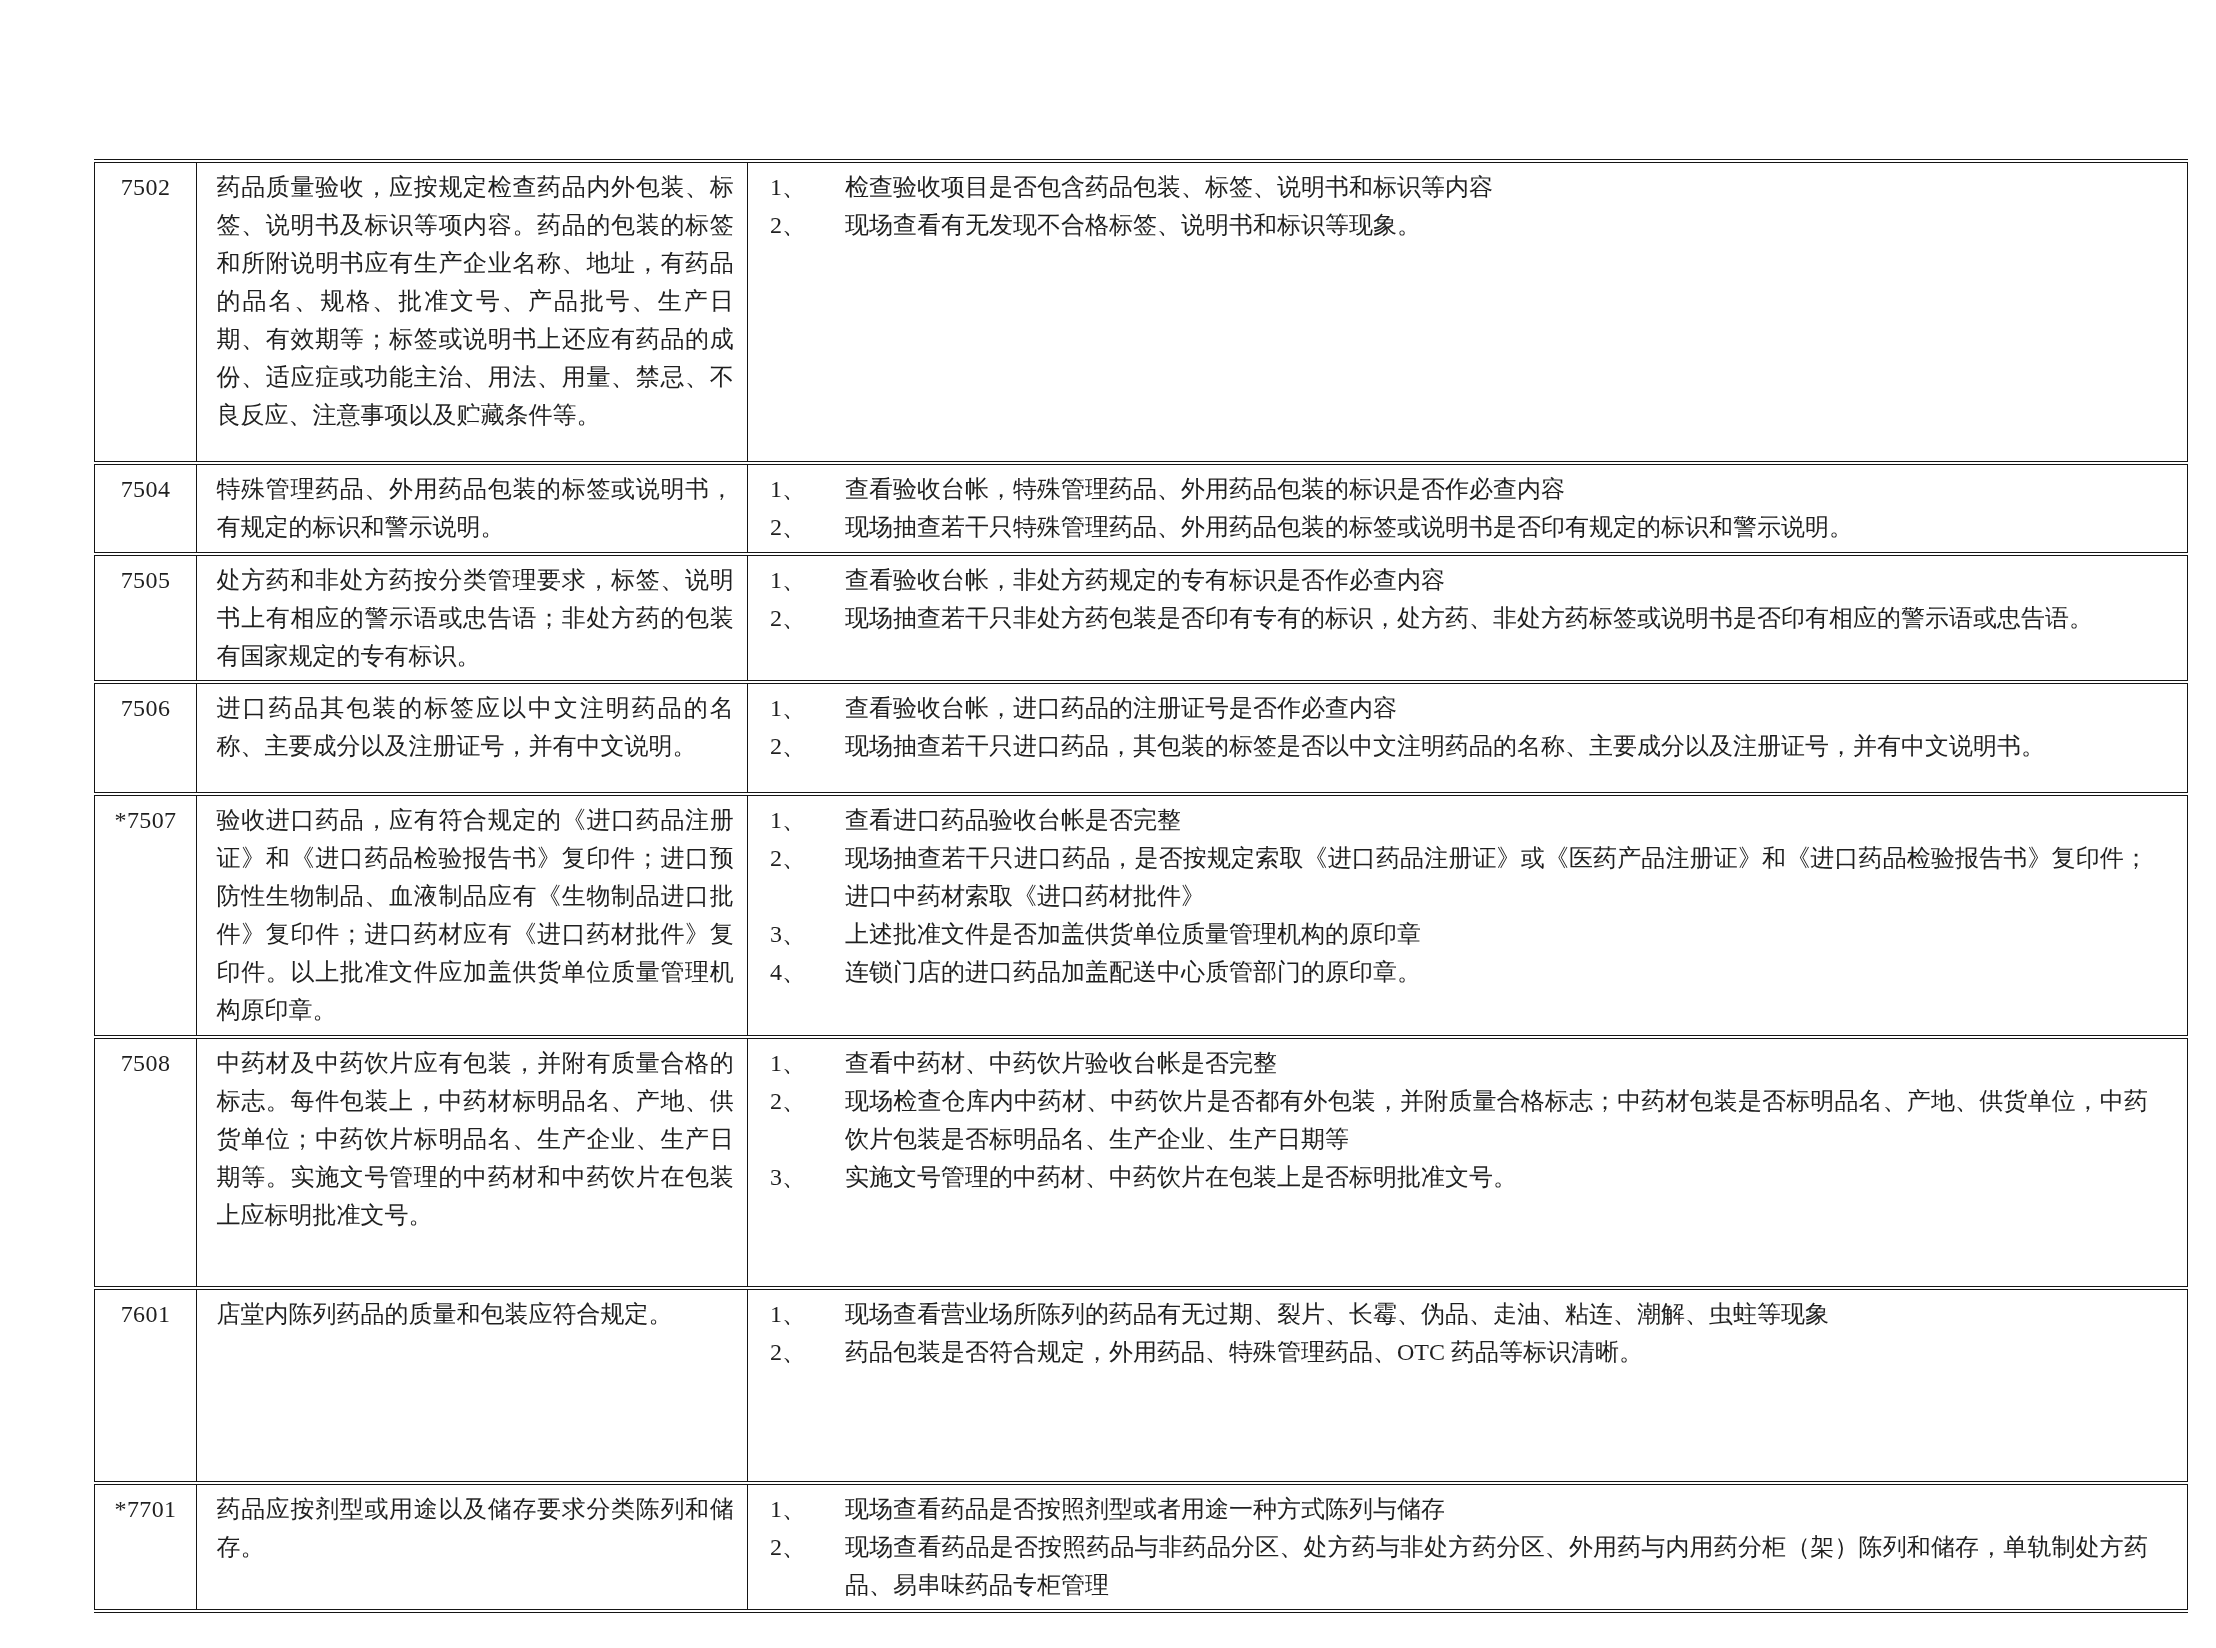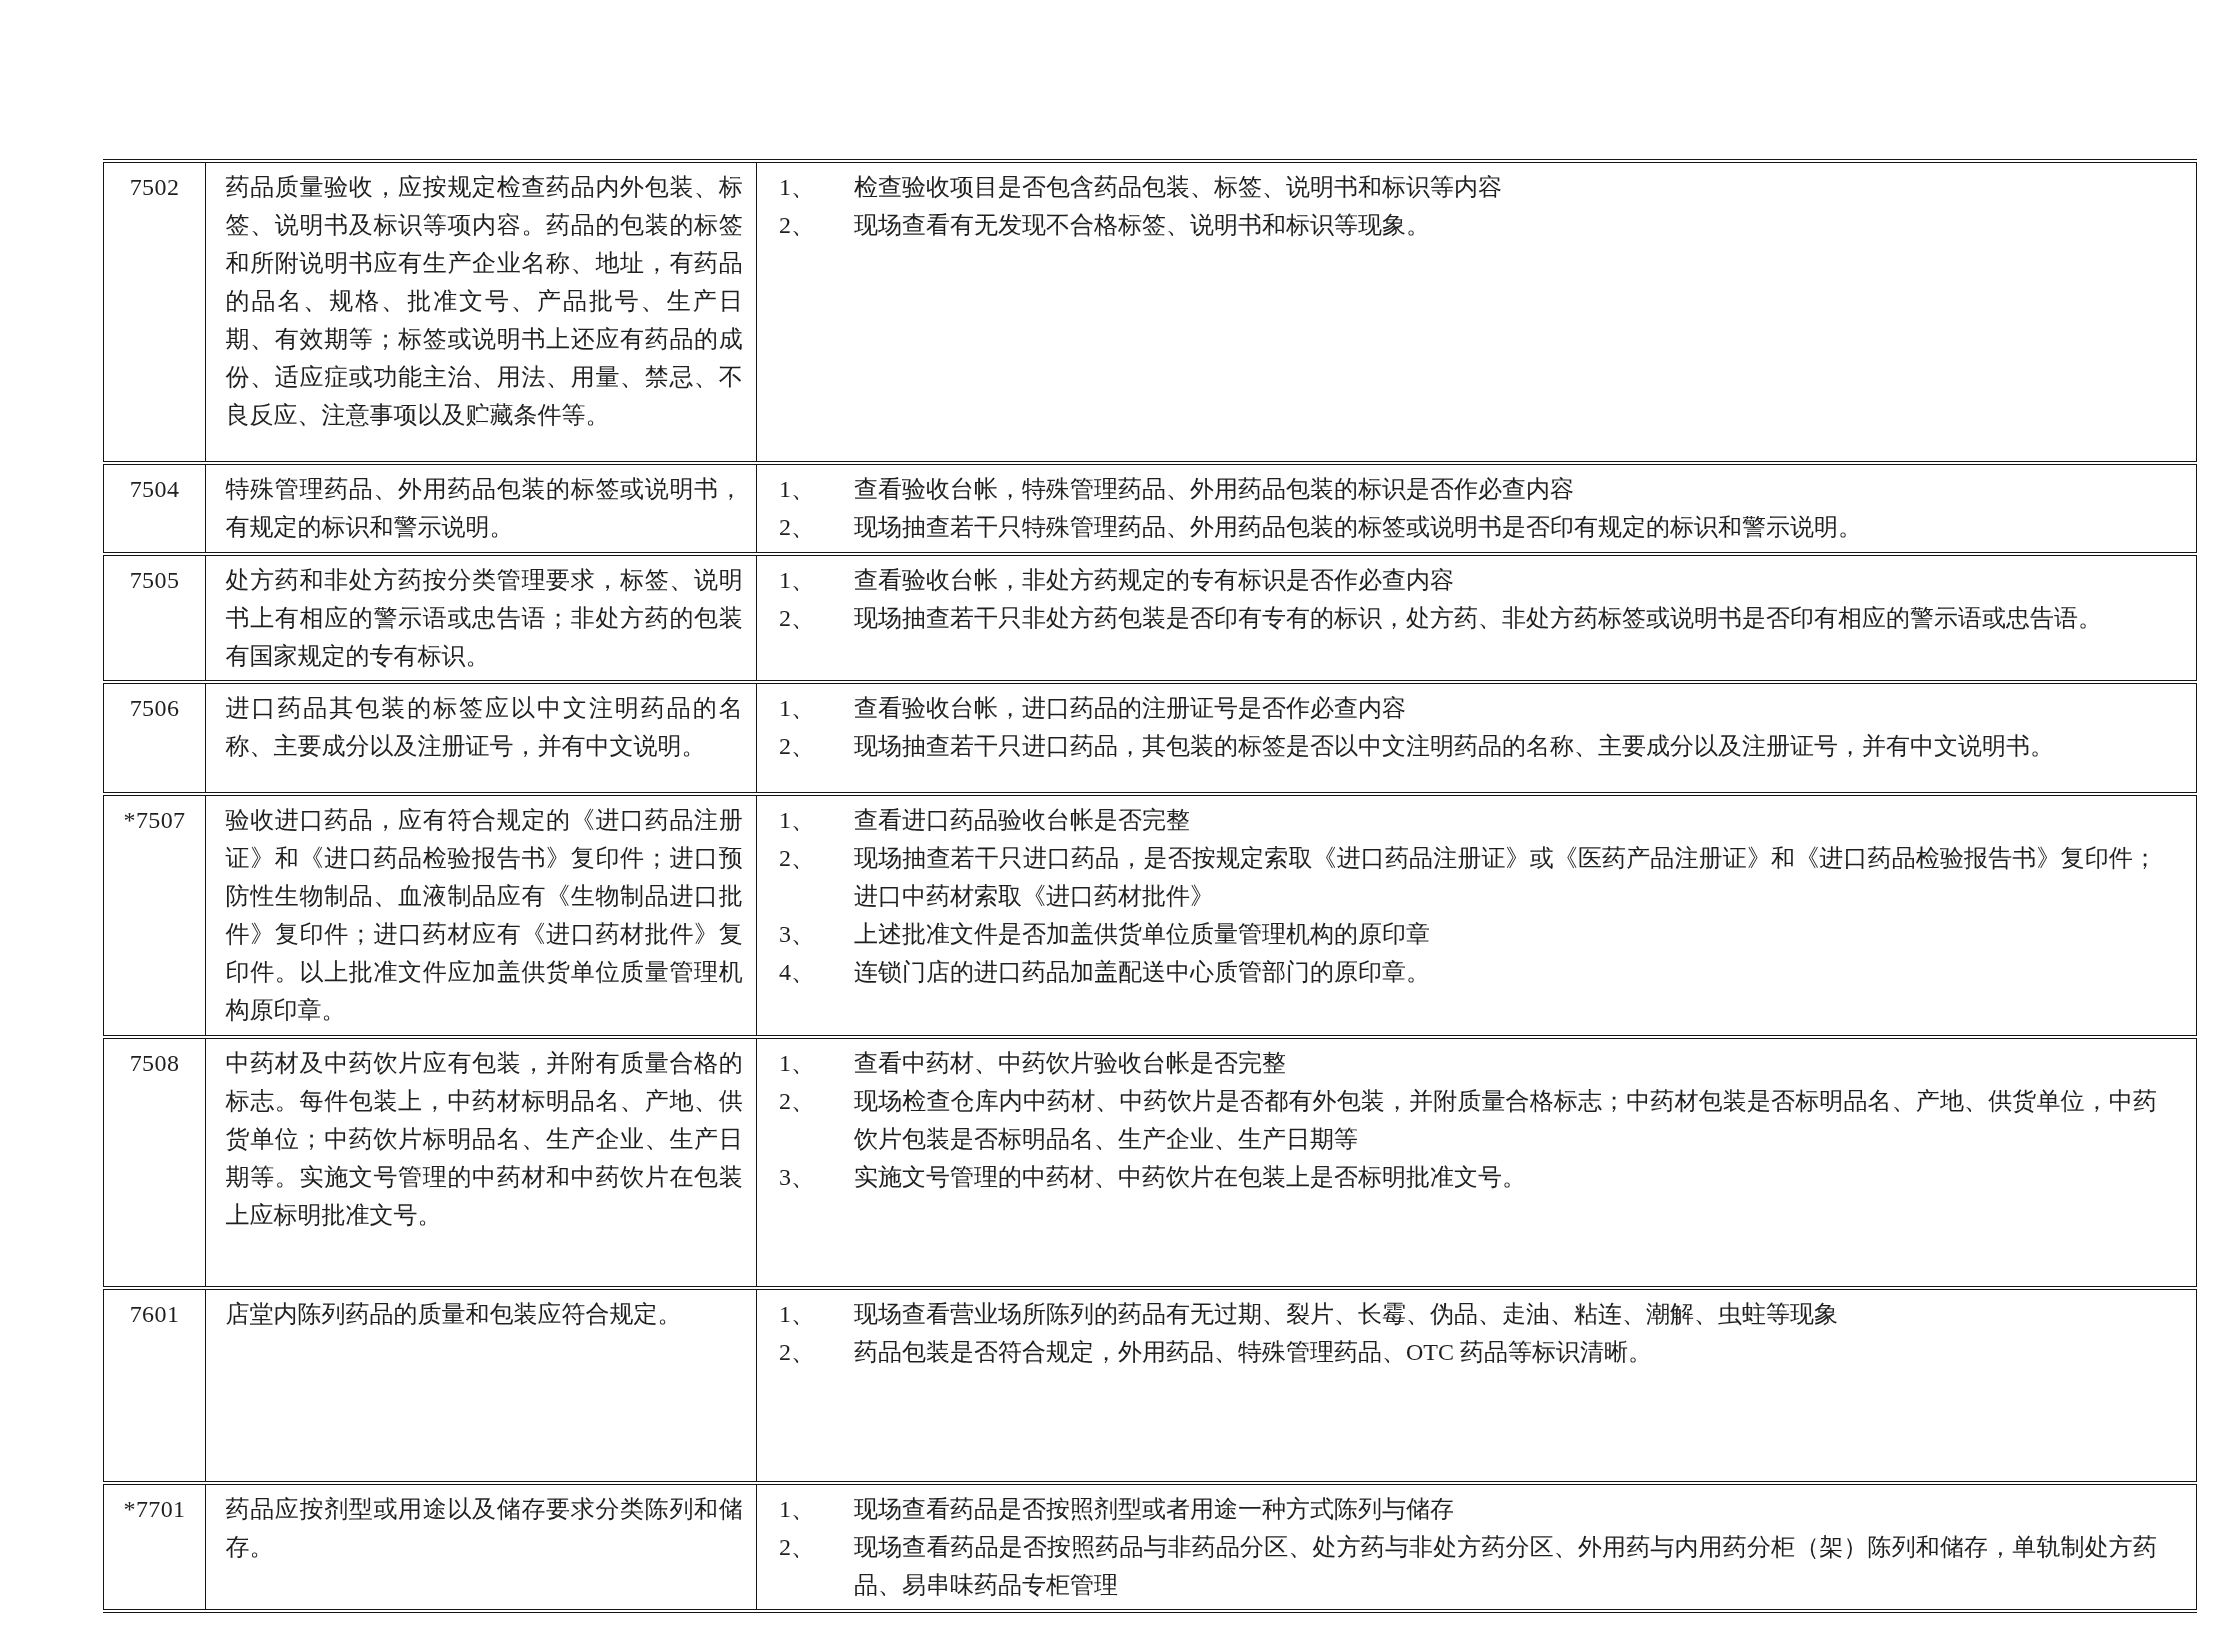--- a/index.html
+++ b/index.html
@@ -12,21 +12,21 @@
   .doc {
     position: relative;
     width: 2332px;
     height: 1649px;
     background: #ffffff;
     font-family: "Liberation Serif", "DejaVu Serif", serif;
     color: #1f1f1f;
   }
   table.checklist {
     position: absolute;
-    left: 103px;
+    left: 94px;
     top: 159px;
     width: 2093px;
     table-layout: fixed;
     border-collapse: collapse;
     padding-left: 48px;
   }
   table.checklist col.c-code { width: 102px; }
   table.checklist col.c-req  { width: 551px; }
   table.checklist col.c-meth { width: 1440px; }
 

